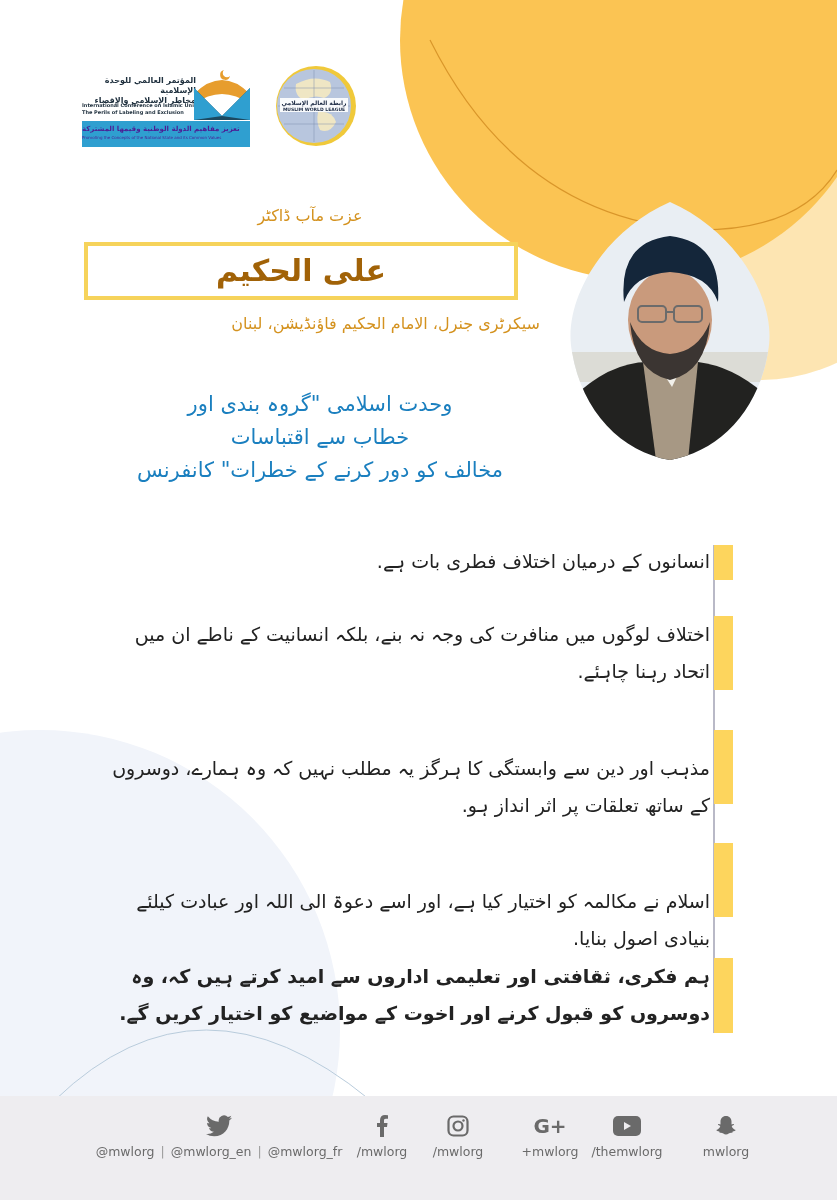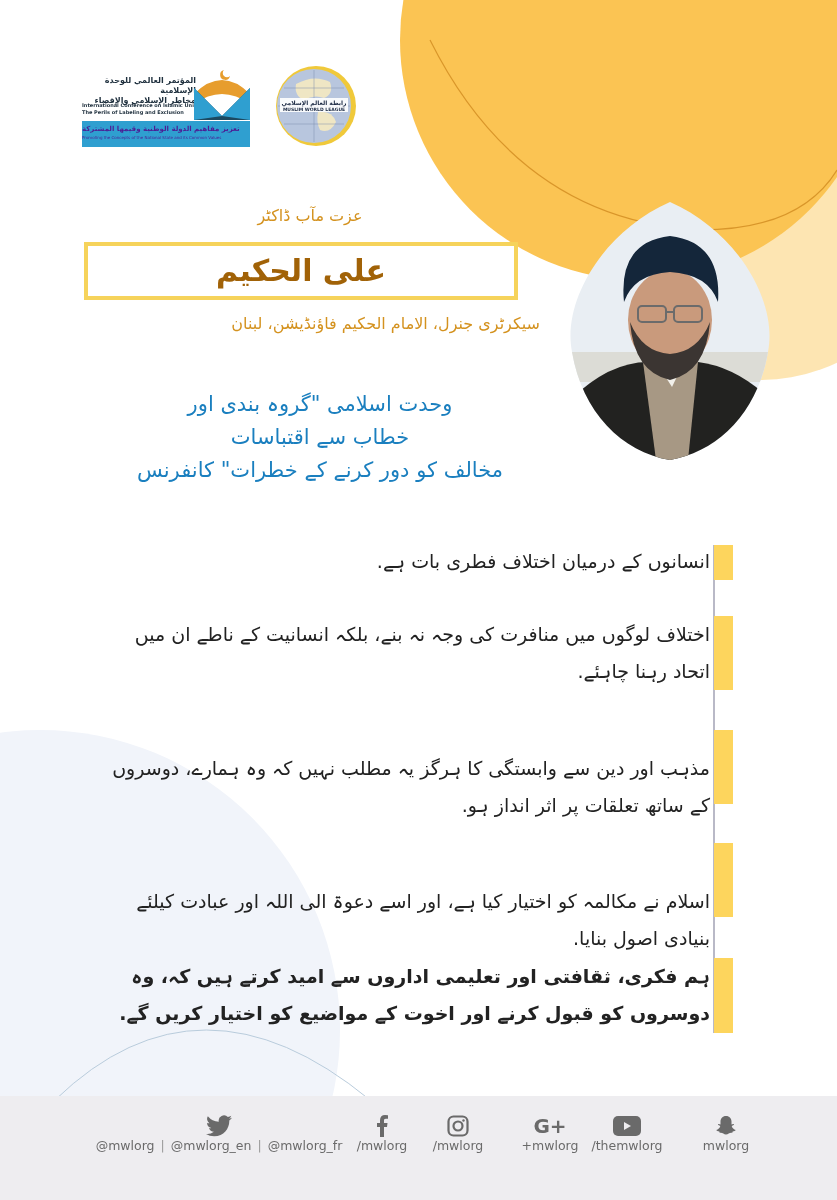--- a/index.html
+++ b/index.html
@@ -34,21 +34,21 @@
 
   .quotes { position: absolute; left: 98px; top: 545px; width: 636px; }
   .quote-line { position: absolute; left: 713px; top: 545px; width: 2px; height: 488px; background: #b9b9c7; }
   .quote { position: absolute; left: 0; width: 612px; direction: rtl; text-align: right;
     color: #222; font-size: 19px; line-height: 37px; }
   .quote-bar { position: absolute; left: 616px; width: 19px; background: #fdd55d; }
 
   .footer { position: absolute; left: 0; top: 1096px; width: 837px; height: 104px; background: #eeedf0; }
   .social { position: absolute; top: 18px; text-align: center; color: #6a6a6a; }
   .social .ico { height: 24px; display: flex; justify-content: center; align-items: center; }
-  .social .handle { font-size: 12.5px; margin-top: 0; white-space: nowrap; color: #6a6a6a; }
+  .social .handle { font-size: 12.5px; margin-top: 6px; white-space: nowrap; color: #6a6a6a; }
   .sep { color: #9a9a9a; margin: 0 6px; }
 </style>
 </head>
 <body>
 
 <svg class="bg-layer" width="837" height="1200" viewBox="0 0 837 1200">
 
   <ellipse cx="760" cy="240" rx="160" ry="140" fill="#fde0a5" opacity="0.85"></ellipse>
 
   <circle cx="640" cy="40" r="240" fill="#fbc453"></circle>

